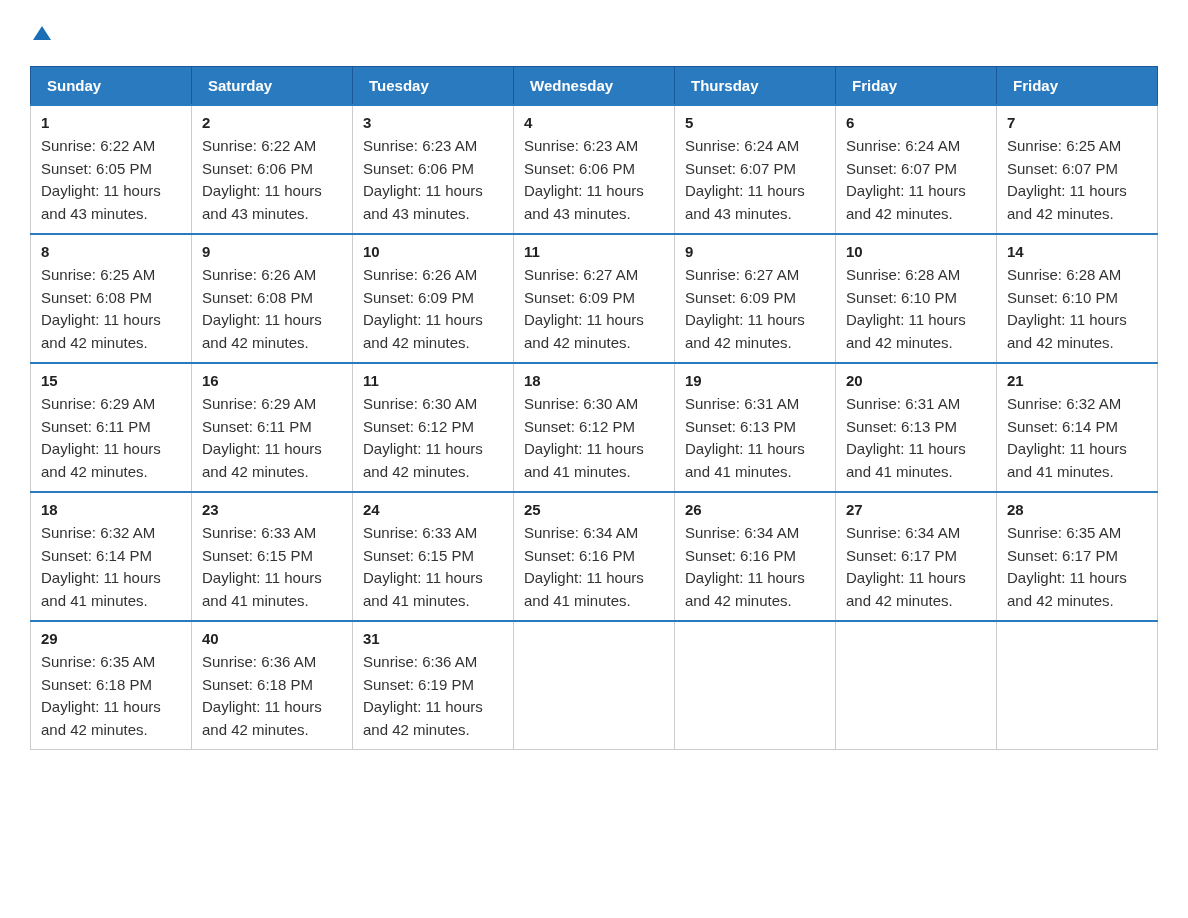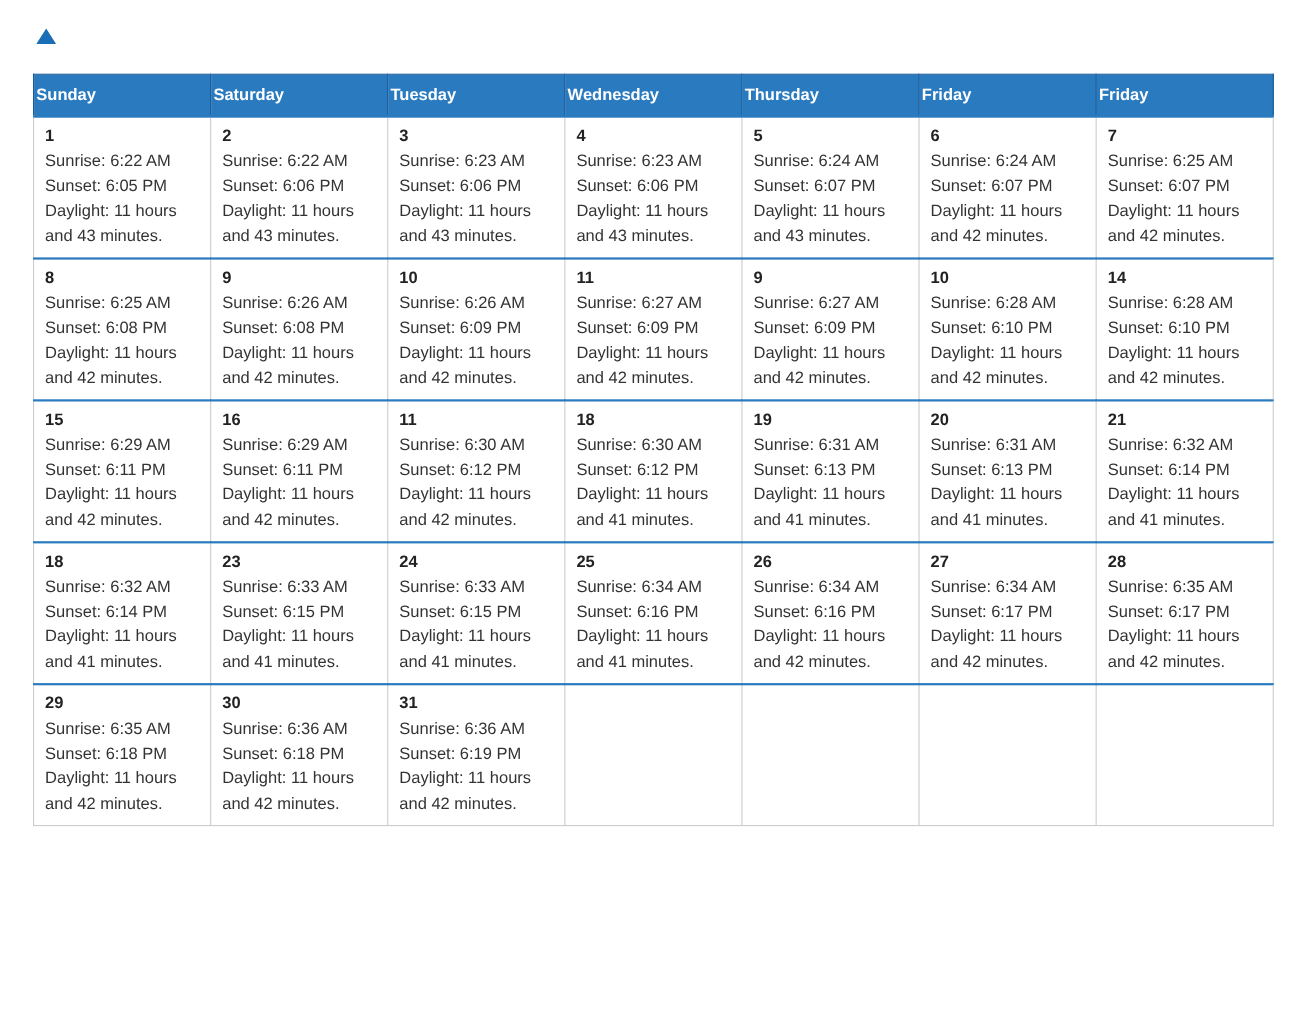--- a/index.html
+++ b/index.html
@@ -59,21 +59,21 @@
       width: 100%;
       border-collapse: collapse;
     }
     .calendar thead tr {
       background-color: #2a7abf;
     }
     .calendar thead th {
       color: #fff;
       font-size: 15px;
       font-weight: bold;
-      padding: 10px 2px;
+      padding: 10px 16px;
       text-align: left;
       border: 1px solid #1a5a9a;
     }
     .calendar tbody td {
       vertical-align: top;
       padding: 8px 10px;
       border: 1px solid #ccc;
       font-size: 13px;
       color: #333;
       width: 14.28%;
@@ -371,21 +371,21 @@
       <tr>
         <td>
         <span class="day-number">29</span>
         <div class="day-info">
           Sunrise: 6:35 AM<br>
           Sunset: 6:18 PM<br>
           Daylight: 11 hours and 42 minutes.
         </div>
       </td>
         <td>
-        <span class="day-number">30</span>
+        <span class="day-number">40</span>
         <div class="day-info">
           Sunrise: 6:36 AM<br>
           Sunset: 6:18 PM<br>
           Daylight: 11 hours and 42 minutes.
         </div>
       </td>
         <td>
         <span class="day-number">31</span>
         <div class="day-info">
           Sunrise: 6:36 AM<br>

